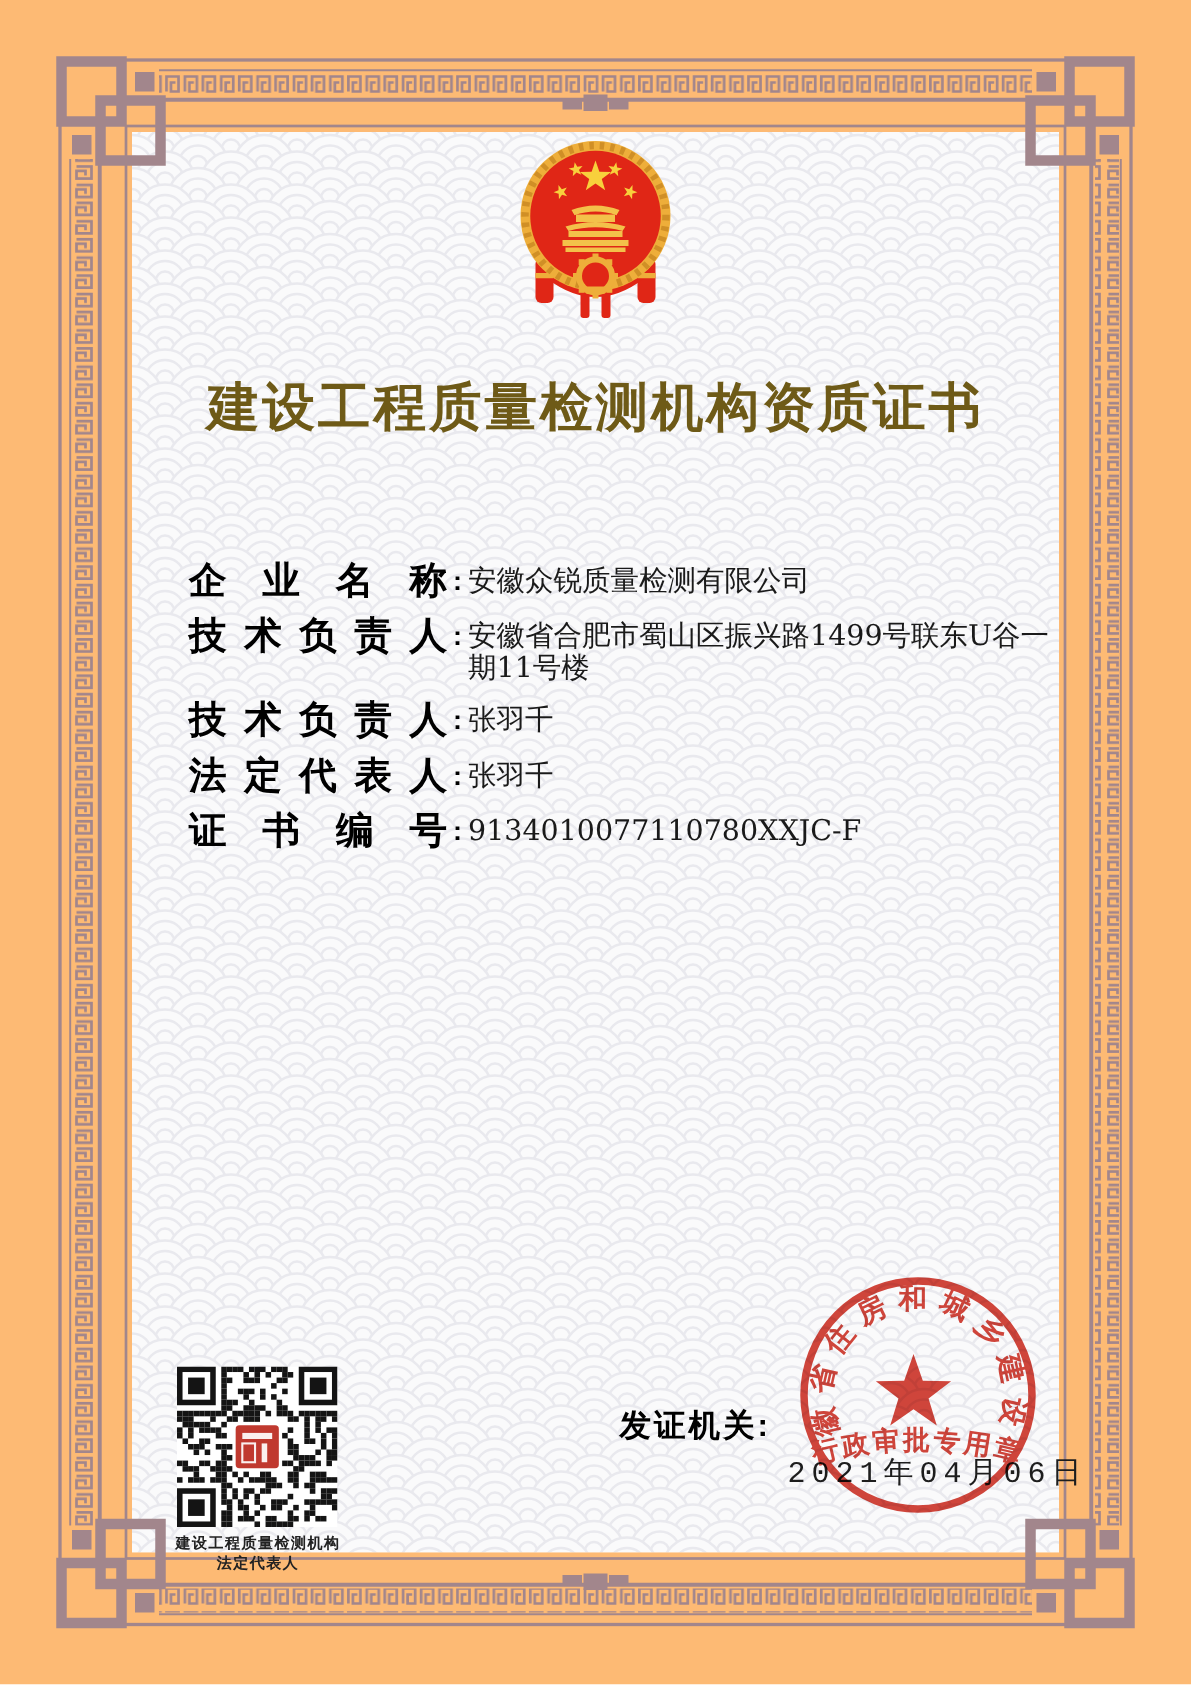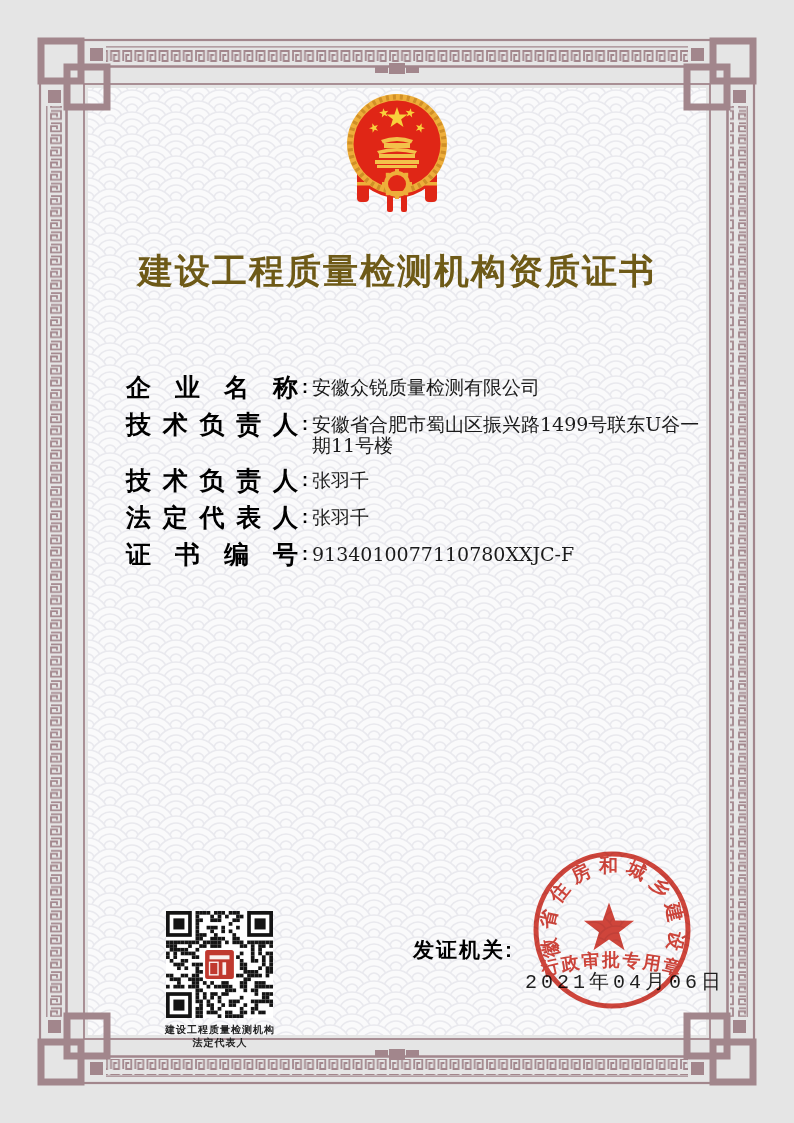--- a/index.html
+++ b/index.html
@@ -1,38 +1,38 @@
 <!DOCTYPE html>
 <html style="--border: #a2868c; --title: #6e5a17; --ink: #1a1a1a; --seal-red: #cf3126; --emblem-red: #e02616; --emblem-gold: #eeae3a; --wave-line: #e9e9ee;"><head>
 <meta charset="utf-8">
 <style>
   :root{
     --border:#a2868c; --title:#6e5a17; --ink:#1a1a1a;
     --seal-red:#cf3126; --emblem-red:#e02616; --emblem-gold:#eeae3a; --wave-line:#e9e9ee;
   }
   html,body{margin:0;padding:0;background:#ffffff;}
-  .page{position:relative;width:794px;height:1123px;background:#e5e5e5;overflow:hidden;
+  .page{position:relative;width:794px;height:1123px;background:#fdba74;overflow:hidden;
         font-family:"Liberation Sans",sans-serif;}
   .page svg{display:block;}
   .abs{position:absolute;}
   .waves-svg{left:88px;top:88px;z-index:0;}
   .frame-svg{left:0;top:0;z-index:1;}
   .emblem-svg{left:337px;top:92px;z-index:2;}
   .cert-title{left:0;top:248px;width:794px;text-align:center;z-index:2;
     font-size:35px;font-weight:bold;letter-spacing:2px;color:var(--title,#6e5a17);}
   .fields{left:126px;top:375px;width:586px;z-index:2;}
   .frow{margin-bottom:12px;white-space:nowrap;}
   .flabel{display:inline-block;width:172px;font-size:25px;line-height:25px;font-weight:bold;
     color:#000;text-align:justify;text-align-last:justify;vertical-align:top;}
   .fcolon{display:inline-block;width:14px;font-size:18px;font-weight:bold;color:#000;
     text-align:center;vertical-align:top;line-height:25px;}
   .fvalue{display:inline-block;width:396px;font-size:19px;line-height:21px;padding-top:2px;
     color:var(--ink,#1a1a1a);font-family:"DejaVu Serif","Liberation Serif",serif;
     vertical-align:top;white-space:normal;}
-  .qr-block{left:112px;top:911px;width:120px;z-index:2;text-align:center;margin-left:48px;}
+  .qr-block{left:112px;top:911px;width:120px;z-index:2;text-align:center;}
   .qr-svg{margin:0 auto;display:block;margin-left:6px;}
   .qr-caption{margin-top:5px;font-size:10px;line-height:13px;font-weight:bold;color:#222;
     letter-spacing:1px;font-family:"DejaVu Serif","Liberation Serif",serif;}
   .issuer{left:413px;top:936px;z-index:2;font-size:21px;font-weight:bold;color:#000;
     letter-spacing:2px;}
   .issue-date{left:525px;top:968px;z-index:3;font-size:20px;letter-spacing:4px;
     color:#1d1d1d;font-family:Liberation Mono, monospace;}
   .seal-svg{left:522px;top:840px;z-index:4;opacity:.9;mix-blend-mode:multiply;}
 </style>
 </head>

